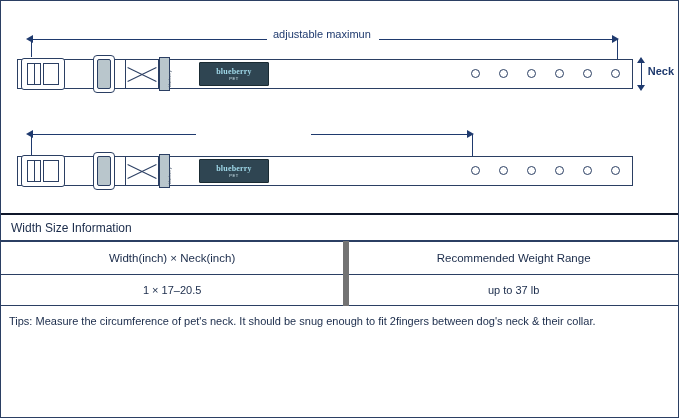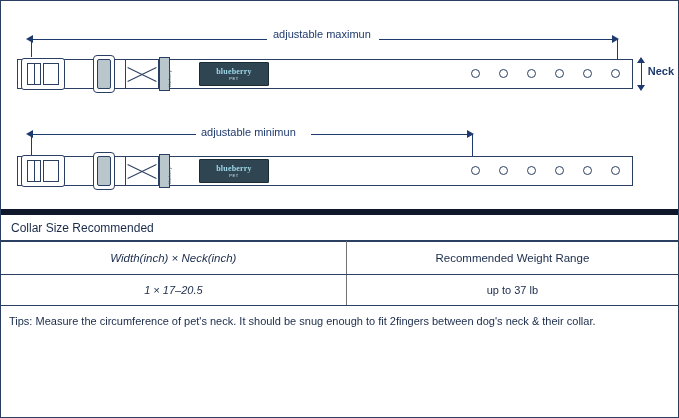--- a/index.html
+++ b/index.html
@@ -13,21 +13,21 @@
   .page{
     position:relative;
     width:679px;height:418px;
     box-sizing:border-box;
     border:1px solid #2b3f63;
   }
   
   .diagram{
     position:relative;
     height:214px;
-    border-bottom:6px solid #0f172a;
+    border-bottom:2px solid #0f172a;
     box-sizing:border-box;
   }
   .label-max, .label-min{
     position:absolute;
     font-size:11px;
     color:#1f3a6e;
     white-space:nowrap;
   }
   .label-max{left:272px;top:27px;}
   .label-min{left:200px;top:125px;}
@@ -149,21 +149,21 @@
     font-size:11px;
   }
   th,td{
     border:1px solid #2b3f63;
     border-left:none;border-right:none;
     text-align:center;
     height:28px;
     font-weight:normal;
     color:#1a2b4a;
   }
-  th:first-child,td:first-child{border-right:1px solid #737373;font-style:italic;}
+  th:first-child,td:first-child{border-right:6px solid #737373;}
   thead th{height:30px;font-size:11.5px;}
   .col-a{width:51%;}
   .col-b{width:49%;}
   .tips{
     height:30px;line-height:30px;
     padding-left:8px;
     font-size:11px;
     box-sizing:border-box;
   }
   tbody tr:last-child td{border-bottom:1px solid #2b3f63;}
@@ -208,21 +208,20 @@
     <div class="hole" style="left:526px;top:68px;"></div>
     <div class="hole" style="left:554px;top:68px;"></div>
     <div class="hole" style="left:582px;top:68px;"></div>
     <div class="hole" style="left:610px;top:68px;"></div>
 
     <div class="vline" style="left:640px;top:58px;height:30px;"></div>
     <div class="vline-arrow-up" style="left:636px;top:56px;"></div>
     <div class="vline-arrow-down" style="left:636px;top:84px;"></div>
     <div class="label-width">Neck</div>
 
-    <div class="label-min">adjustable minimun</div>
     <div class="arrow-line" style="left:30px;top:133px;width:165px;"></div>
     <div class="arr-head arr-left" style="left:25px;top:129px;"></div>
     <div class="arrow-line" style="left:310px;top:133px;width:160px;"></div>
     <div class="arr-head arr-right" style="left:466px;top:129px;"></div>
     <div class="vline" style="left:30px;top:133px;height:22px;"></div>
     <div class="vline" style="left:471px;top:133px;height:32px;"></div>
 
     <div class="strap" style="left:16px;top:155px;width:616px;height:30px;"></div>
     <div class="buckle-box" style="left:20px;top:154px;width:44px;height:32px;border-radius:3px;"></div>
     <div class="buckle-inner" style="left:26px;top:159px;width:14px;height:22px;"></div>
@@ -238,21 +237,21 @@
       <span class="sub">PET</span>
     </div>
     <div class="hole" style="left:470px;top:165px;"></div>
     <div class="hole" style="left:498px;top:165px;"></div>
     <div class="hole" style="left:526px;top:165px;"></div>
     <div class="hole" style="left:554px;top:165px;"></div>
     <div class="hole" style="left:582px;top:165px;"></div>
     <div class="hole" style="left:610px;top:165px;"></div>
   </div>
 
-  <div class="tbl-title">Collar Size Recommended</div>
+  <div class="tbl-title">Width Size Information</div>
 
   <table>
     <thead>
       <tr>
         <th class="col-a">Width(inch) × Neck(inch)</th>
         <th class="col-b">Recommended Weight Range</th>
       </tr>
     </thead>
     <tbody>
       <tr>

